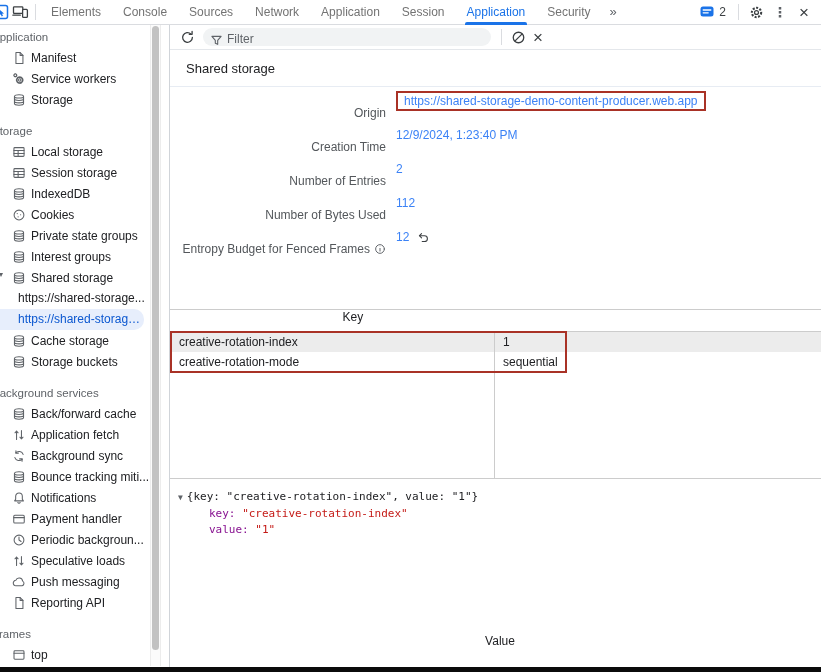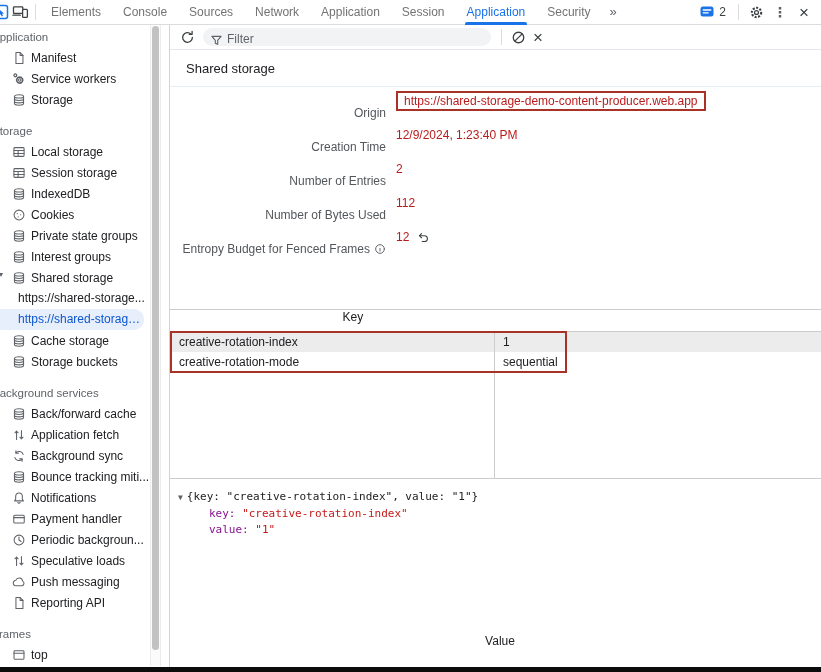--- a/index.html
+++ b/index.html
@@ -53,21 +53,21 @@
   .filter-pill input::placeholder { color:#5f6368; opacity:1; }
   .panel-toolbar .vsep { margin:0 6px 0 10px; }
 
   .report-title { height:37px; line-height:37px; padding-left:16px; font-size:13px; font-weight:500;
     border-bottom:1px solid #e7ecf3; }
 
   .fields { margin-top:-3px; }
   .field-row { height:34px; display:flex; align-items:center; }
   .field-label { width:216px; flex:0 0 216px; text-align:center; color:#53575b;
     display:flex; justify-content:flex-end; align-items:center; gap:4px; white-space:nowrap;margin-top:24px; }
-  .field-value { margin-left:10px; color:#b91c1c; display:flex; align-items:center; gap:8px; white-space:nowrap; }
+  .field-value { margin-left:10px; color:#3b82f6; display:flex; align-items:center; gap:8px; white-space:nowrap; }
   .annotated-value { border:2px solid #a93226; padding:1px 6px; }
   .reset-btn { display:flex; align-items:center; cursor:pointer; }
 
   .kv-table { position:absolute; left:0; right:0; top:284px; height:169px; border-top:1px solid #ccc; }
   .kv-table::after { content:''; position:absolute; left:324px; top:0; bottom:0; width:1px; background:#ccc; }
   .kv-header { height:22px; display:flex; align-items:center; border-bottom:1px solid #ccc; background:#fff;
     position:relative; z-index:1;flex-direction:column; }
   .kv-col-key { width:324px; flex:0 0 324px; padding-left:9px; }
   .kv-col-val { flex:1; padding-left:9px; }
   .kv-row { height:20px; display:flex; align-items:center; cursor:pointer; }

